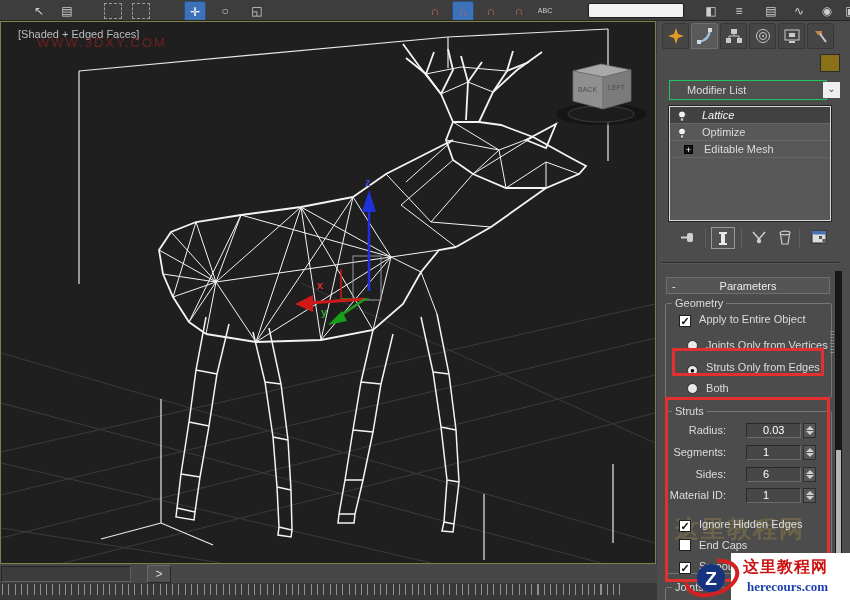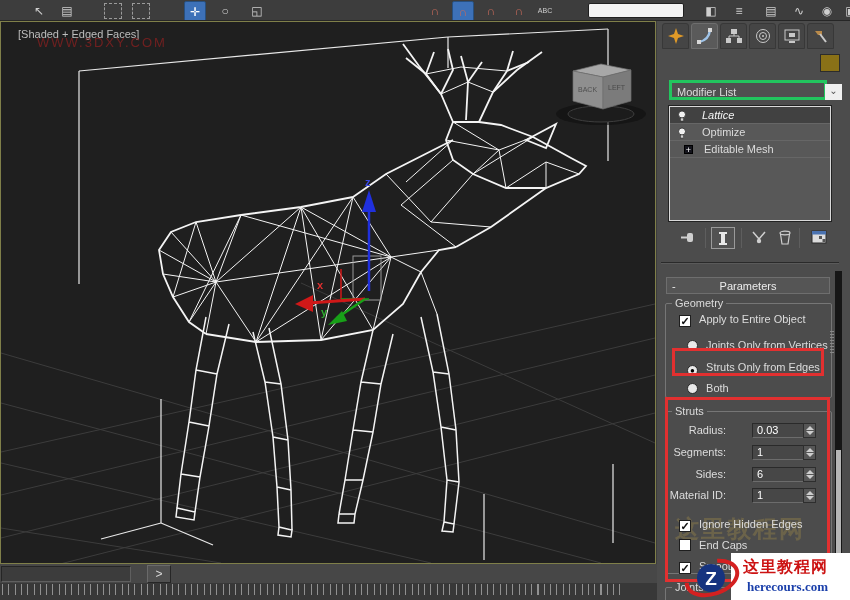--- a/index.html
+++ b/index.html
@@ -33,21 +33,21 @@
   .ptab svg { margin-top:4px; }
   .ptab.active { background:#5a5a5a; border-color:#6e6e6e; }
 
   #obj-name { position:absolute; left:13px; top:32px; width:147px; height:19px;
               background:#575757; border:1px solid #2c2c2c; color:#f2f2f2;
               padding:2px 0 0 5px; font-size:11.5px; }
   #obj-color { position:absolute; left:163px; top:33px; width:20px; height:18px;
                background:#8a7117; border:1px solid #2c2c2c; }
 
   #mod-list { position:absolute; left:12px; top:59px; width:158px; height:20px;
-              background:#505050; border:3px solid #22c55e; padding:3px 0 0 5px; }
+              background:#505050; border:1px solid #22c55e; padding:3px 0 0 17px; }
   #mod-list-arrow { position:absolute; left:153px; top:1px; width:17px; height:16px;
                     background:#efefef; color:#555; text-align:center; line-height:14px;
                     font-size:10px; }
 
   #mod-stack { position:absolute; left:12px; top:85px; width:162px; height:115px;
                background:#585858; border:1px solid #d9d9d9; outline:1px solid #222; }
   .stack-row { position:relative; height:17px; line-height:17px; padding-left:6px;
                border-bottom:1px solid #666; }
   .stack-row.sel { background:#414141; font-style:italic; color:#f5f5f5; }
   .stack-row .slabel { margin-left:26px; }
@@ -78,23 +78,23 @@
   .cbox { display:inline-block; width:12px; height:12px; background:#fff;
           border:1px solid #1e1e1e; color:#111; font-size:11px; line-height:11px;
           text-align:center; vertical-align:-2px; font-weight:bold; }
   .rdot { display:inline-block; width:11px; height:11px; border-radius:50%;
           background:#e9e9e9; border:1px solid #2a2a2a; color:#000; font-size:8px;
           line-height:10px; text-align:center; vertical-align:-2px; }
   .cb-row span.lbl, .rd-row span.lbl { margin-left:5px; }
 
   .spin-row { position:absolute; left:0; width:157px; height:16px; line-height:15px; }
   .spin-row .slbl { position:absolute; right:88px; width:80px; text-align:right; }
-  .spin-row .sval { position:absolute; left:95px; width:55px; height:15px; background:#474747;
+  .spin-row .sval { position:absolute; left:89px; width:55px; height:15px; background:#474747;
                     border:1px solid #2a2a2a; border-bottom-color:#6c6c6c;
-                    border-right-color:#6c6c6c; color:#fff; padding-left:4px; line-height:13px; }
+                    border-right-color:#6c6c6c; color:#fff; padding-left:16px; line-height:13px; }
   .spinner { position:absolute; left:146px; top:0; width:13px; height:15px;
              background:#565656; border:1px solid #2e2e2e; }
   .spinner .up, .spinner .dn { position:absolute; left:2px; width:0; height:0;
              border-left:4px solid transparent; border-right:4px solid transparent; }
   .spinner .up { top:2px; border-bottom:4px solid #cdcdcd; }
   .spinner .dn { bottom:2px; border-top:4px solid #cdcdcd; }
 
   #pscroll { position:absolute; left:178px; top:250px; width:7px; height:329px; background:#161616; }
   #pscroll-thumb { position:absolute; left:1px; top:179px; width:5px; height:115px; background:#b5b5b5; }
   #pgrip { position:absolute; left:173px; top:310px; width:4px; height:24px;

